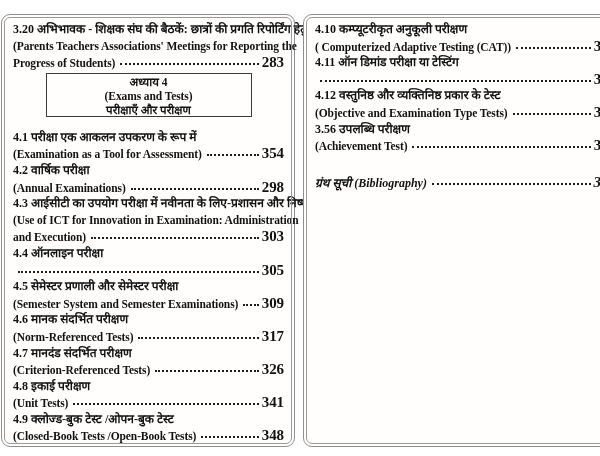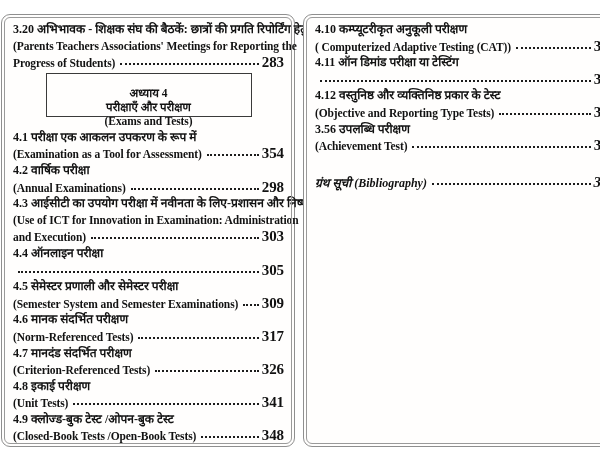--- a/index.html
+++ b/index.html
@@ -62,21 +62,21 @@
   .pg { flex: 0 0 auto; font-size: 15px; font-weight: bold; }
 
   .chapter-box {
     box-sizing: border-box;
     width: 206px;
     height: 44px;
     margin: 2px auto 12px auto;
     border: 1px solid #3a3a3a;
     background: #fffefd;
     text-align: center;
-    padding-top: 12px;
+    padding-top: 1px;
   }
   .chapter-box .cline {
     line-height: 14px;
     font-weight: bold;
     color: #121212;
   }
   .chapter-box .ch-hindi { font-family: "Liberation Serif", "DejaVu Sans", serif; font-size: 11.5px; }
   .chapter-box .ch-eng   { font-size: 11.5px; letter-spacing: -0.1px; }
 
   .biblio { margin-top: 20px; font-style: italic; }
@@ -91,22 +91,22 @@
     <div class="line hindi">3.20 अभिभावक - शिक्षक संघ की बैठकें: छात्रों की प्रगति रिपोर्टिंग हेतु</div>
     <div class="line eng">(Parents Teachers Associations' Meetings for Reporting the</div>
     <div class="line eng">
       <span class="t">Progress of Students)</span>
       <span class="leader"></span>
       <span class="pg">283</span>
     </div>
 
     <div class="chapter-box">
       <div class="cline ch-hindi">अध्याय 4</div>
+      <div class="cline ch-eng">(Exams and Tests)</div>
       <div class="cline ch-hindi">परीक्षाएँ और परीक्षण</div>
-      <div class="cline ch-eng">(Exams and Tests)</div>
     </div>
 
     <div class="line hindi">4.1 परीक्षा एक आकलन उपकरण के रूप में</div>
     <div class="line eng">
       <span class="t">(Examination as a Tool for Assessment)</span>
       <span class="leader"></span>
       <span class="pg">354</span>
     </div>
     <div class="line hindi">4.2 वार्षिक परीक्षा</div>
     <div class="line eng">
@@ -165,21 +165,21 @@
       <span class="leader"></span>
       <span class="pg">357</span>
     </div>
     <div class="line hindi">4.11 ऑन डिमांड परीक्षा या टेस्टिंग</div>
     <div class="line eng">
       <span class="leader"></span>
       <span class="pg">359</span>
     </div>
     <div class="line hindi">4.12 वस्तुनिष्ठ और व्यक्तिनिष्ठ प्रकार के टेस्ट</div>
     <div class="line eng">
-      <span class="t">(Objective and Reporting Type Tests)</span>
+      <span class="t">(Objective and Examination Type Tests)</span>
       <span class="leader"></span>
       <span class="pg">366</span>
     </div>
     <div class="line hindi">3.56 उपलब्धि परीक्षण</div>
     <div class="line eng">
       <span class="t">(Achievement Test)</span>
       <span class="leader"></span>
       <span class="pg">369</span>
     </div>
 

